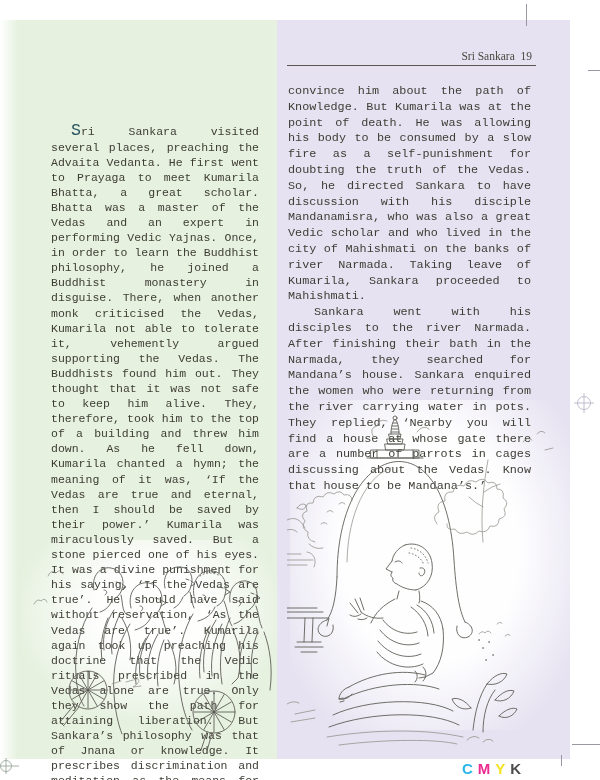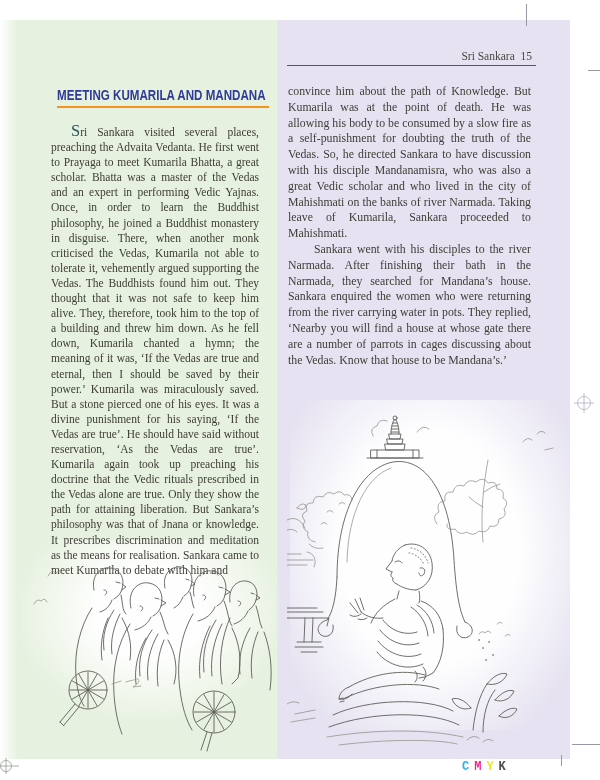--- a/index.html
+++ b/index.html
@@ -25,21 +25,21 @@
       border-bottom:1px solid #5a584e;padding:0 4px 3px 0;}
 
   
   #heading-box{position:absolute;left:57px;top:86px;width:212px;
       border-bottom:2px solid #f6921e;padding-bottom:2px;}
   #heading-box .ht{display:inline-block;font-family:"Liberation Sans",sans-serif;
       font-weight:bold;font-size:14.5px;color:#2e3a96;letter-spacing:0px;
       transform:scaleX(.80);transform-origin:left center;white-space:nowrap;}
 
   
-  .bodytext{color:#3e3d35;text-align:justify;}
+  .bodytext{color:#3e3d35;text-align:justify;font-family:Liberation Mono, monospace;}
   #col-left{position:absolute;left:40px;top:112px;width:230px;
       font-size:11.5px;line-height:15.1px;}
   #col-left p{margin:11px;text-indent:20px;}
   #col-left .initial{font-size:16.5px;line-height:1;color:#27555f;}
   #col-right{position:absolute;left:288px;top:84px;width:243px;
       font-size:11.8px;line-height:15.8px;}
   #col-right p{margin:0;}
   #col-right p.cont{text-indent:0;}
   #col-right p.ind{text-indent:26px;}
 
@@ -54,40 +54,37 @@
   .mark{position:absolute;background:#9a98a5;}
   #tick-top{left:526px;top:4px;width:1px;height:22px;}
   #dash-top-right{left:588px;top:70px;width:12px;height:1px;}
   #line-bottom-right{left:572px;top:744px;width:28px;height:1px;}
   #tick-bottom-right{left:561px;top:755px;width:1px;height:11px;}
   .regmark{position:absolute;}
   #reg-right{left:574px;top:393px;}
   #reg-bottom-left{left:-3px;top:757px;}
 
   
-  #cmyk{position:absolute;left:462px;top:760px;font-family:Liberation Mono, monospace;
-      font-weight:bold;font-size:12px;letter-spacing:0;}
+  #cmyk{position:absolute;left:462px;top:760px;font-family:Liberation Sans, sans-serif;
+      font-weight:bold;font-size:15px;letter-spacing:0;}
   #cmyk span{display:inline-block;margin-right:5px;}
   .c-c{color:#29b6e8;} .c-m{color:#ec2a90;} .c-y{color:#f2e424;} .c-k{color:#4d4d4d;}
 </style>
 </head>
 <body>
 
 <div id="page">
 
   <div id="panel-left" class="panel"></div>
   <div id="panel-right" class="panel"></div>
   <div id="glow-left" class="glow"></div>
   <div id="glow-right" class="glow"></div>
 
-  <div id="running-header">Sri Sankara  15</div>
-
-  <div id="heading-box">
-    <span class="ht">MEETING KUMARILA AND MANDANA</span>
-  </div>
+  <div id="running-header">Sri Sankara  19</div>
+
 
   <div id="col-left" class="bodytext">
     <p><span class="initial">S</span><span>ri Sankara visited several places, preaching the Advaita Vedanta. He first went to Prayaga to meet Kumarila Bhatta, a great scholar. Bhatta was a master of the Vedas and an expert in performing Vedic Yajnas. Once, in order to learn the Buddhist philosophy, he joined a Buddhist monastery in disguise. There, when another monk criticised the Vedas, Kumarila not able to tolerate it, vehemently argued supporting the Vedas. The Buddhists found him out. They thought that it was not safe to keep him alive. They, therefore, took him to the top of a building and threw him down. As he fell down, Kumarila chanted a hymn; the meaning of it was, ‘If the Vedas are true and eternal, then I should be saved by their power.’ Kumarila was miraculously saved. But a stone pierced one of his eyes. It was a divine punishment for his saying, ‘If the Vedas are true’. He should have said without reservation, ‘As the Vedas are true’. Kumarila again took up preaching his doctrine that the Vedic rituals prescribed in the Vedas alone are true. Only they show the path for attaining liberation. But Sankara’s philosophy was that of Jnana or knowledge. It prescribes discrimination and meditation as the means for realisation. Sankara came to meet Kumarila to debate with him and</span></p>
   </div>
 
   <div id="col-right" class="bodytext">
     <p class="cont">convince him about the path of Knowledge. But Kumarila was at the point of death. He was allowing his body to be consumed by a slow fire as a self-punishment for doubting the truth of the Vedas. So, he directed Sankara to have discussion with his disciple Mandanamisra, who was also a great Vedic scholar and who lived in the city of Mahishmati on the banks of river Narmada. Taking leave of Kumarila, Sankara proceeded to Mahishmati.</p>
     <p class="ind">Sankara went with his disciples to the river Narmada. After finishing their bath in the Narmada, they searched for Mandana’s house. Sankara enquired the women who were returning from the river carrying water in pots. They replied, ‘Nearby you will find a house at whose gate there are a number of parrots in cages discussing about the Vedas. Know that house to be Mandana’s.’</p>
   </div>
 

